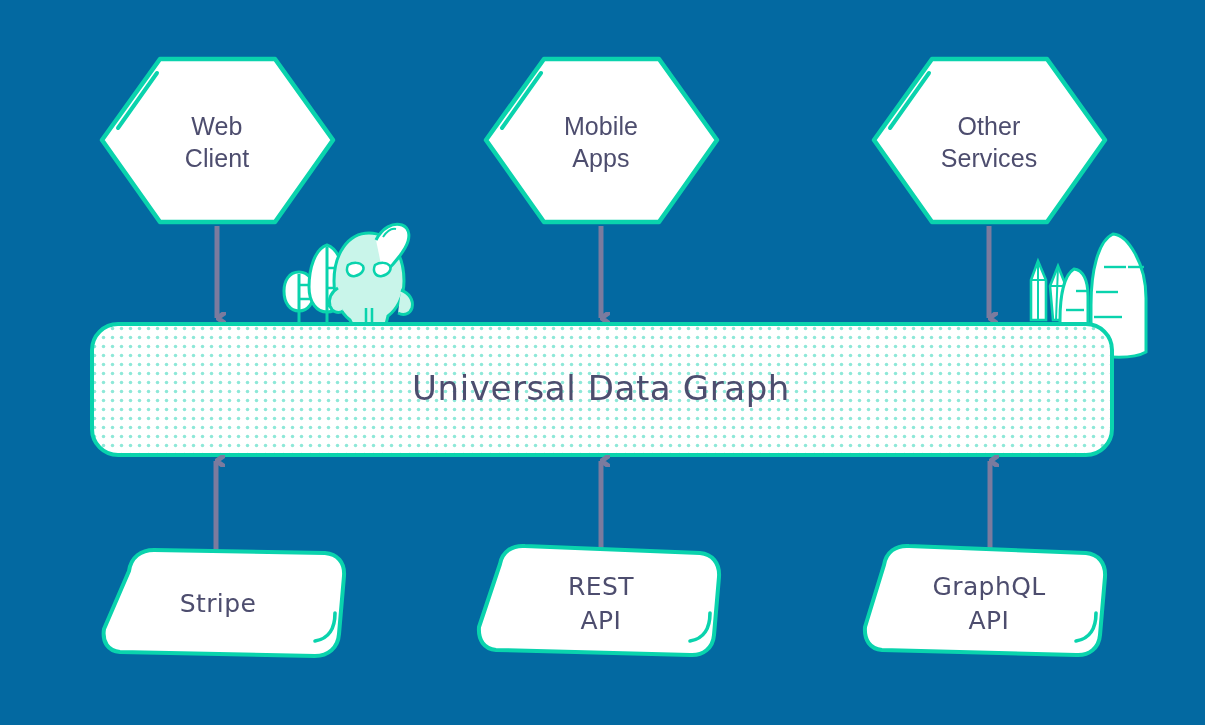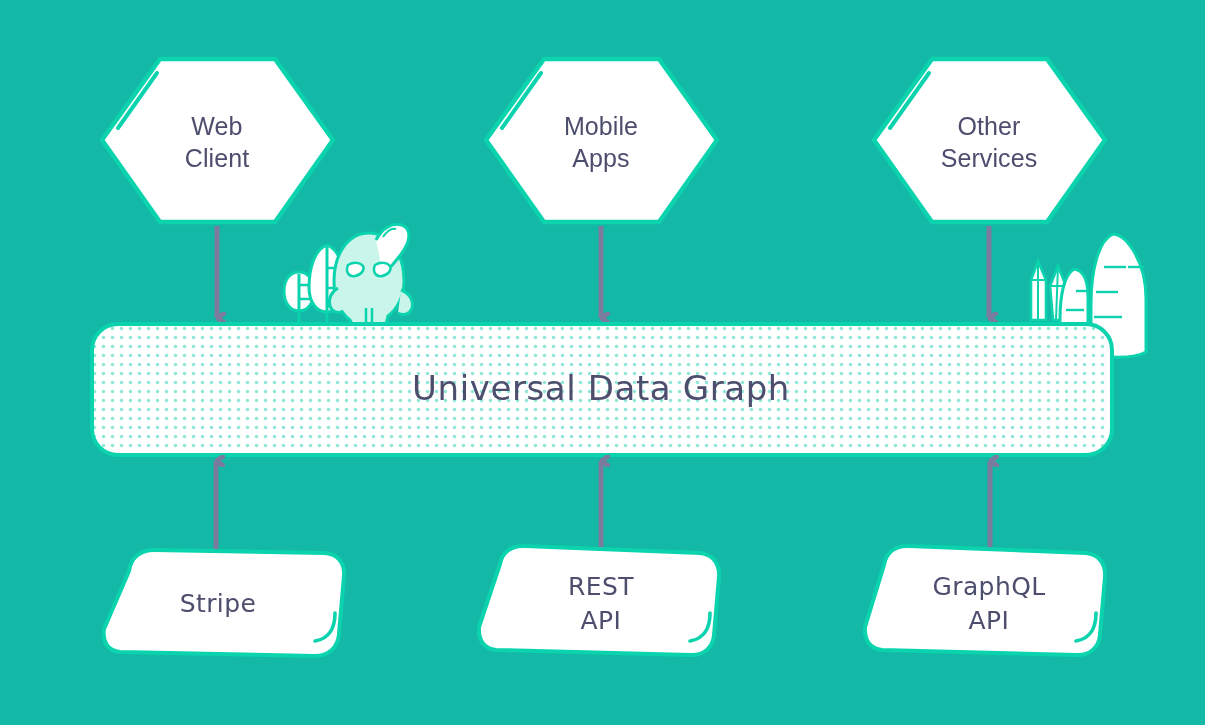--- a/index.html
+++ b/index.html
@@ -8,21 +8,21 @@
     padding: 0;
     background: #ffffff;
   }
   body {
     font-family: "Liberation Sans", sans-serif;
   }
   #canvas {
     position: relative;
     width: 1205px;
     height: 725px;
-    background: #14b8a6;
+    background: #0369a1;
     overflow: hidden;
   }
   #diagram-svg {
     position: absolute;
     left: 0;
     top: 0;
     width: 1205px;
     height: 725px;
     display: block;
   }

